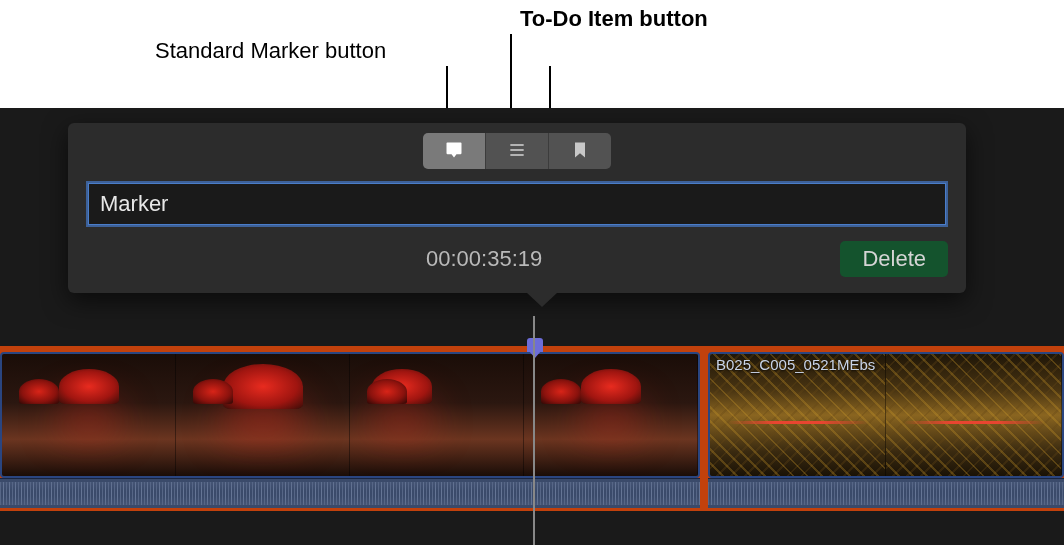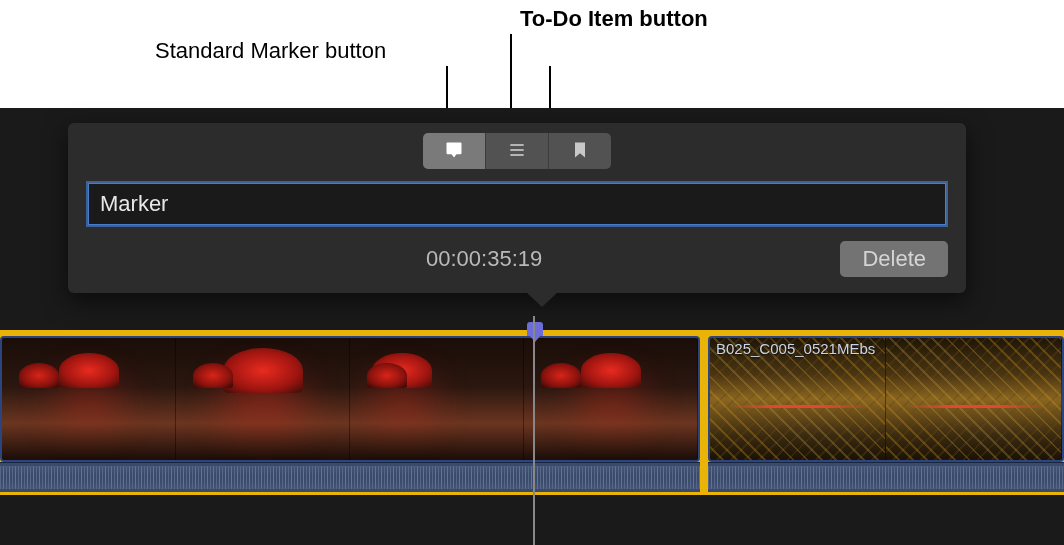--- a/index.html
+++ b/index.html
@@ -117,41 +117,41 @@
       margin-top: 14px;
       gap: 18px;
     }
     .timecode {
       color: #b9b9b9;
       font-size: 22px;
       margin-right: auto;
       margin-left: 340px;
     }
     .btn {
-      background: #737373;
+      background: #14532d;
       border: none;
       color: #d5d5d5;
       font-size: 22px;
       padding: 5px 22px;
       border-radius: 5px;
       cursor: pointer;
     }
     .btn-primary {
       background: #7a7a7a;
       color: #fff;
     }
 
     
     .timeline {
       position: absolute;
-      top: 222px;
+      top: 238px;
       left: 0;
       right: 0;
       height: 165px;
-      background: #eab308;
+      background: #c2410c;
     }
 
     
     .marker-pin {
       position: absolute;
       top: -8px;
       left: 527px;
       width: 16px;
       height: 20px;
       z-index: 10;

